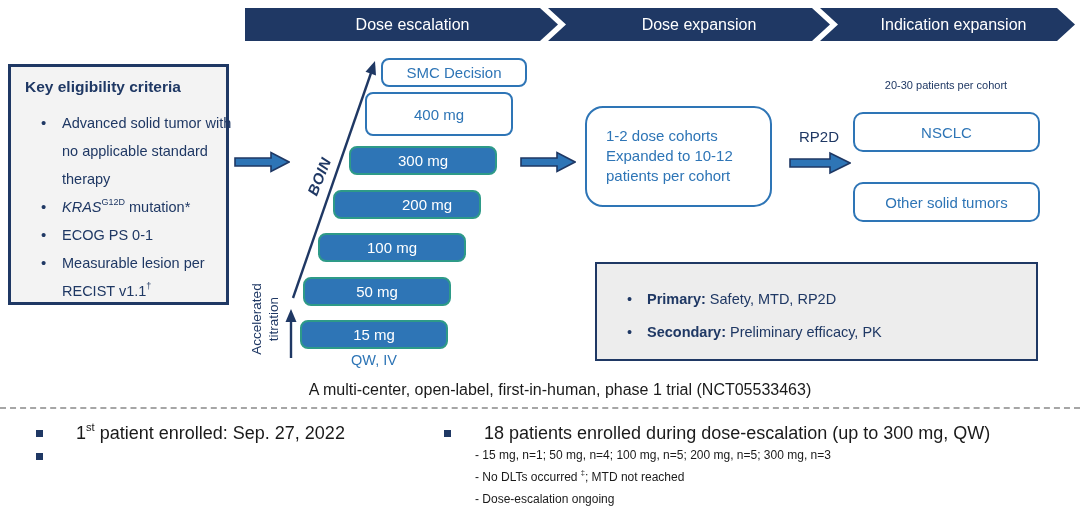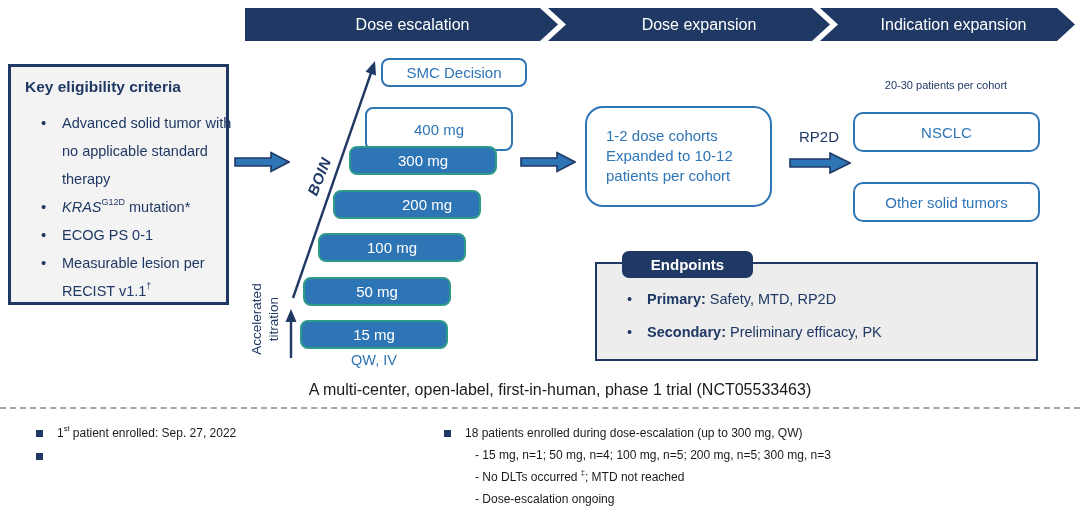--- a/index.html
+++ b/index.html
@@ -35,21 +35,21 @@
 
   
   .flow{position:absolute;}
 
   
   .dose{position:absolute;width:148px;height:29px;box-sizing:border-box;border-radius:8px;
         display:flex;align-items:center;justify-content:center;font-size:15px;}
   .filled{background:var(--blue);border:2px solid var(--teal);color:var(--white);}
   .outline{background:var(--white);border:2.5px solid var(--blue);color:var(--blue);}
   .d-smc{left:381px;top:58px;width:146px;}
-  .d400{left:365px;top:107px;height:44px;}
+  .d400{left:365px;top:92px;height:44px;}
   .d300{left:349px;top:146px;}
   .d200{left:333px;top:190px;padding-left:40px;}
   .d100{left:318px;top:233px;}
   .d50 {left:303px;top:277px;}
   .d15 {left:300px;top:320px;}
   .boin{position:absolute;left:289px;top:168px;width:60px;text-align:center;color:var(--navy);
         font-size:15px;font-style:italic;font-weight:600;letter-spacing:.5px;
         transform:rotate(-68deg);}
   .accel{position:absolute;left:222px;top:301px;width:88px;height:36px;text-align:center;
          color:var(--navy);font-size:13.5px;line-height:17px;transform:rotate(-90deg);}
@@ -80,21 +80,21 @@
         margin-bottom:13px;color:var(--navy);}
   .endpoints li::before{content:"\2022";position:absolute;left:2px;top:0;}
 
   
   .caption{position:absolute;left:40px;top:381px;width:1040px;text-align:center;
         color:var(--text);font-size:16px;}
   .divider{position:absolute;left:0;top:407px;width:1080px;height:0;
         border-top:2px dashed var(--divider);}
 
   
-  .frow{position:absolute;display:flex;color:var(--text);font-size:12px;line-height:19px;}
+  .frow{position:absolute;display:flex;color:var(--text);font-size:18px;line-height:19px;gap:19px;}
   .sq{width:7px;height:7px;background:var(--navy);margin:6px 14px 0 0;flex:none;}
   .sub{position:absolute;color:var(--text);font-size:12px;line-height:19px;}
 </style>
 </head>
 <body>
 
 <div class="page">
 
   <div class="seg seg1">
     <span>Dose escalation</span>
@@ -174,21 +174,20 @@
   <div class="endpoints">
     <ul>
       <li>
         <b>Primary:</b><span> Safety, MTD, RP2D</span>
       </li>
       <li>
         <b>Secondary:</b><span> Preliminary efficacy, PK</span>
       </li>
     </ul>
   </div>
-  <div class="ep-badge">Endpoints</div>
 
   <div class="caption">A multi-center, open-label, first-in-human, phase 1 trial (NCT05533463)</div>
   <div class="divider"></div>
 
   <div class="frow" style="left:36px;top:424px">
     <span class="sq"></span>
     <span><span>1</span><sup>st</sup><span> patient enrolled: Sep. 27, 2022</span></span>
   </div>
   <div class="frow" style="left:36px;top:447px">
     <span class="sq"></span>

